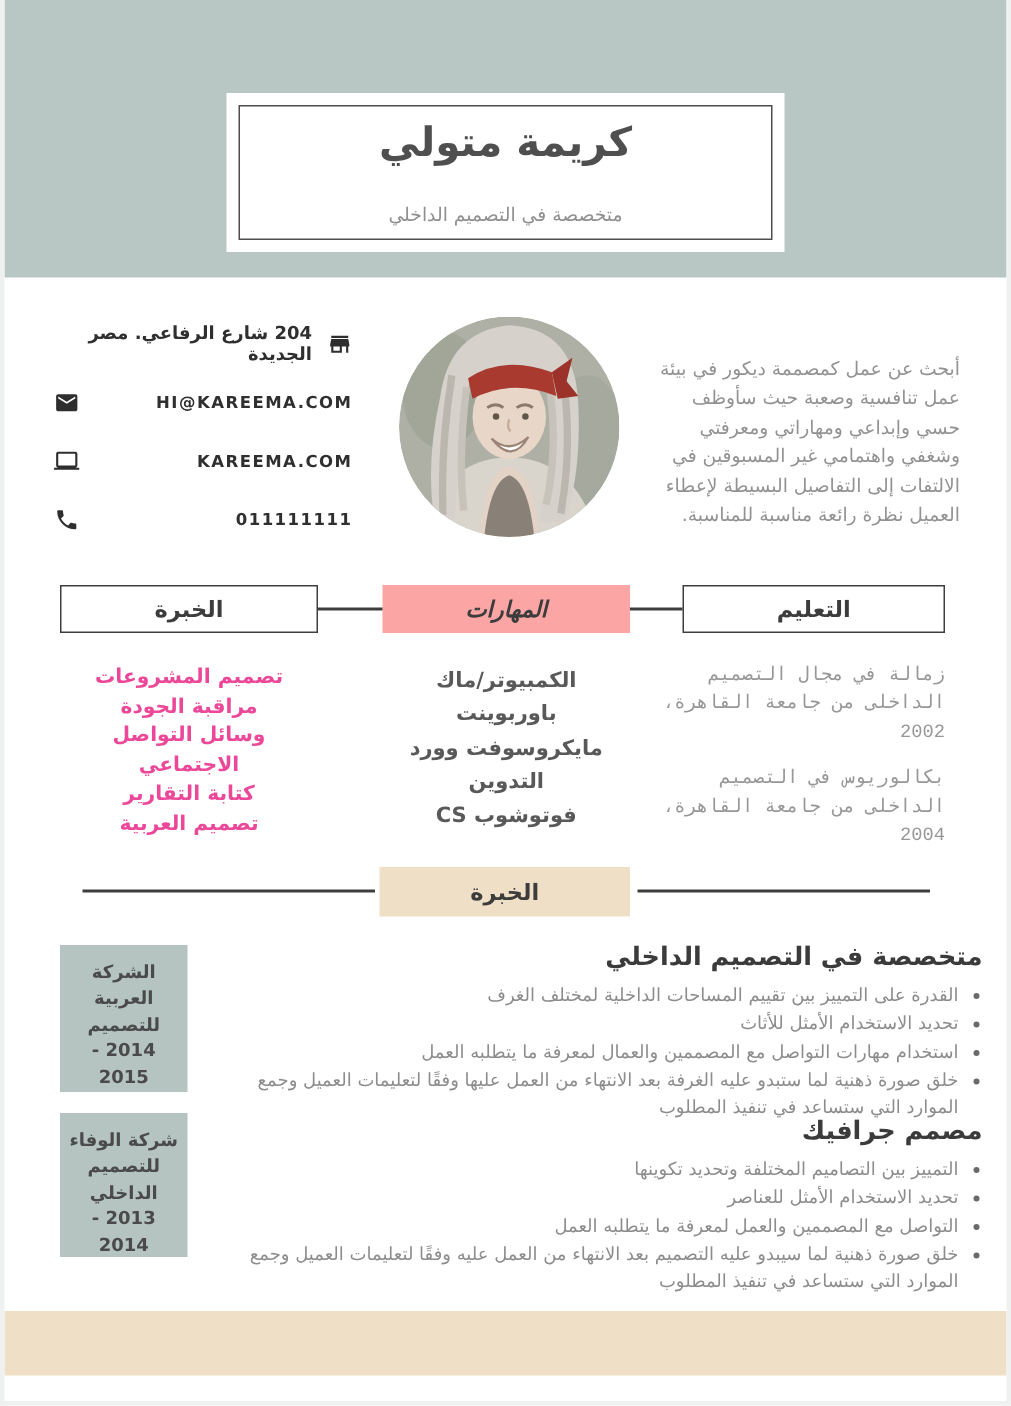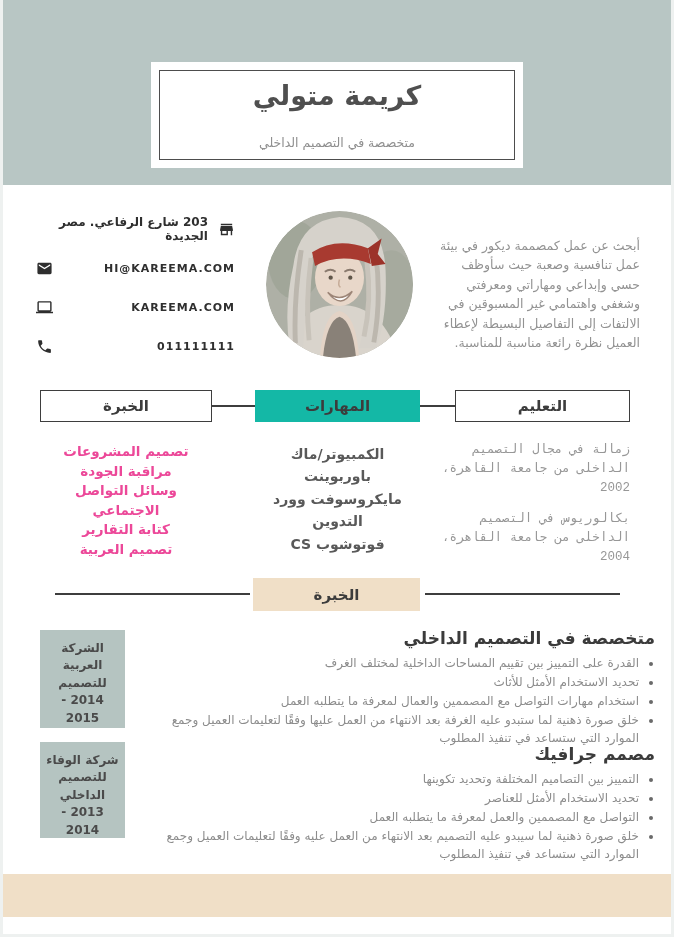--- a/index.html
+++ b/index.html
@@ -33,21 +33,21 @@
 
   
   .summary { position:absolute; top:220px; right:34px; width:200px; }
   .summary-title { text-align:center; font-size:16px; font-weight:bold; color:#3f3f3f; letter-spacing:3px; }
   .summary-text { margin-top:16px; font-size:12.5px; color:#929292; line-height:1.55; text-align:right; }
 
   
   .tab { position:absolute; top:390px; height:32px; display:flex; align-items:center; justify-content:center;
          font-size:15px; font-weight:bold; color:#3c3c3c; letter-spacing:3px; }
   .tab.boxed { background:#ffffff; border:1.5px solid #3e3e3e; }
-  .tab.filled { background:#14b8a6; }
+  .tab.filled { background:#fca5a5;font-style:italic; }
   .tab-exp { left:40px;  width:172px; }
   .tab-skl { left:255px; width:165px; }
   .tab-edu { right:44px; width:175px; }
   .conn { position:absolute; top:405px; height:2px; background:#3e3e3e; }
   .conn-1 { left:212px; width:43px; }
   .conn-2 { left:420px; width:35px; }
 
   
   .col-exp { position:absolute; top:442px; left:40px; width:172px; text-align:center;
              font-size:13.5px; font-weight:bold; color:#ec4899; line-height:1.45; }
@@ -92,21 +92,21 @@
   <div class="header-band"></div>
   <div class="name-card">
     <div class="name-card-inner">
       <div class="person-name">كريمة متولي</div>
       <div class="person-title">متخصصة في التصميم الداخلي</div>
     </div>
   </div>
 
   <div class="contact">
     <div class="c-row addr">
-      <span class="c-text ar">203 شارع الرفاعي. مصر الجديدة</span>
+      <span class="c-text ar">204 شارع الرفاعي. مصر الجديدة</span>
       <span class="c-ico">
         <svg viewBox="0 0 24 24">
             <path d="M20 4H4v2h16V4zm1 10v-2l-1-5H4l-1 5v2h1v6h10v-6h4v6h2v-6h1zm-9 4H6v-4h6v4z"></path>
           </svg>
       </span>
     </div>
     <div class="c-row std">
       <span class="c-ico">
         <svg viewBox="0 0 24 24">
             <path d="M20 4H4c-1.1 0-2 .9-2 2v12c0 1.1.9 2 2 2h16c1.1 0 2-.9 2-2V6c0-1.1-.9-2-2-2zm0 4-8 5-8-5V6l8 5 8-5v2z"></path>

